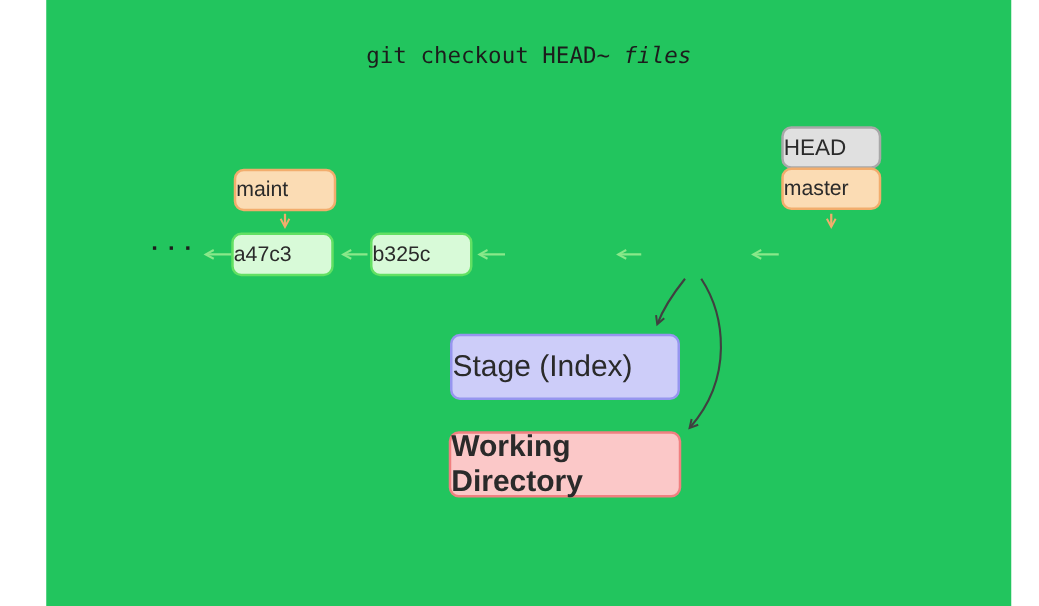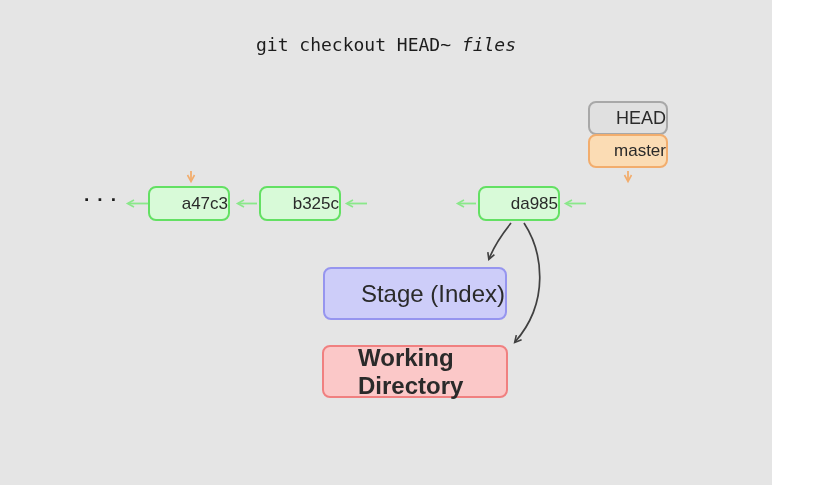--- a/index.html
+++ b/index.html
@@ -1,44 +1,44 @@
 <!DOCTYPE html>
 <html><head>
 <meta charset="utf-8">
 <style>
   html, body { margin: 0; padding: 0; background: #ffffff; }
   #canvas {
     position: relative;
     width: 772px;
     height: 485px;
-    background: #e5e5e5;
+    background: #22c55e;
     font-family: "Liberation Sans", sans-serif;
     color: #2a2a2a;
     overflow: hidden;
+    margin-left: 37px;
   }
   .title {
     position: absolute;
     left: 0; right: 0; top: 34px;
     text-align: center;
     font-family: "DejaVu Sans Mono", monospace;
     font-size: 18px;
     color: #1c1c1c;
     white-space: pre;
   }
   .title .arg { font-style: italic; }
   .box {
     position: absolute;
     box-sizing: border-box;
     border-radius: 8px;
     border: 2.5px solid #888;
     display: flex;
     align-items: center;
-    justify-content: flex-end;
+    justify-content: flex-start;
     font-size: 17px;
-    padding-left: 34px;
   }
   .commit { width: 82px; height: 35px; top: 186px; }
   .reftag { width: 82px; height: 34px; }
   .bigbox { height: 53px; font-size: 24px; }
   .ellipsis {
     position: absolute;
     left: 84px; top: 189px;
     font-size: 19px;
     font-weight: bold;
     letter-spacing: 7px;
@@ -53,37 +53,37 @@
 </style>
 </head>
 <body>
 
 <div id="canvas">
 
   <div class="title"><span>git checkout HEAD~ </span><span class="arg">files</span></div>
 
   <div class="ellipsis">···</div>
 
+  <div class="box reftag" style="left: 150px; top: 135px; border-color: rgb(242, 173, 109); background: rgb(251, 220, 180);">
+    <span>maint</span>
+  </div>
 
   <div class="box reftag" style="left: 588px; top: 101px; width: 80px; font-size: 18px; border-color: rgb(168, 168, 168); background: rgb(224, 224, 224);">
     <span>HEAD</span>
   </div>
 
   <div class="box reftag" style="left: 588px; top: 134px; width: 80px; border-color: rgb(242, 173, 109); background: rgb(251, 220, 180);">
     <span>master</span>
   </div>
 
   <div class="box commit" style="left: 148px; border-color: rgb(99, 224, 99); background: rgb(216, 250, 216);">
     <span>a47c3</span>
   </div>
   <div class="box commit" style="left: 259px; border-color: rgb(99, 224, 99); background: rgb(216, 250, 216);">
     <span>b325c</span>
-  </div>
-  <div class="box commit" style="left: 478px; border-color: rgb(99, 224, 99); background: rgb(216, 250, 216);">
-    <span>da985</span>
   </div>
 
   <div class="box bigbox" style="left: 323px; top: 267px; width: 184px; border-color: rgb(150, 149, 239); background: rgb(205, 205, 249);">
     <span>Stage (Index)</span>
   </div>
 
   <div class="box bigbox" style="left: 322px; top: 345px; width: 186px; border-color: rgb(240, 128, 128); background: rgb(251, 200, 200); font-weight: bold;">
     <span>Working Directory</span>
   </div>
 

